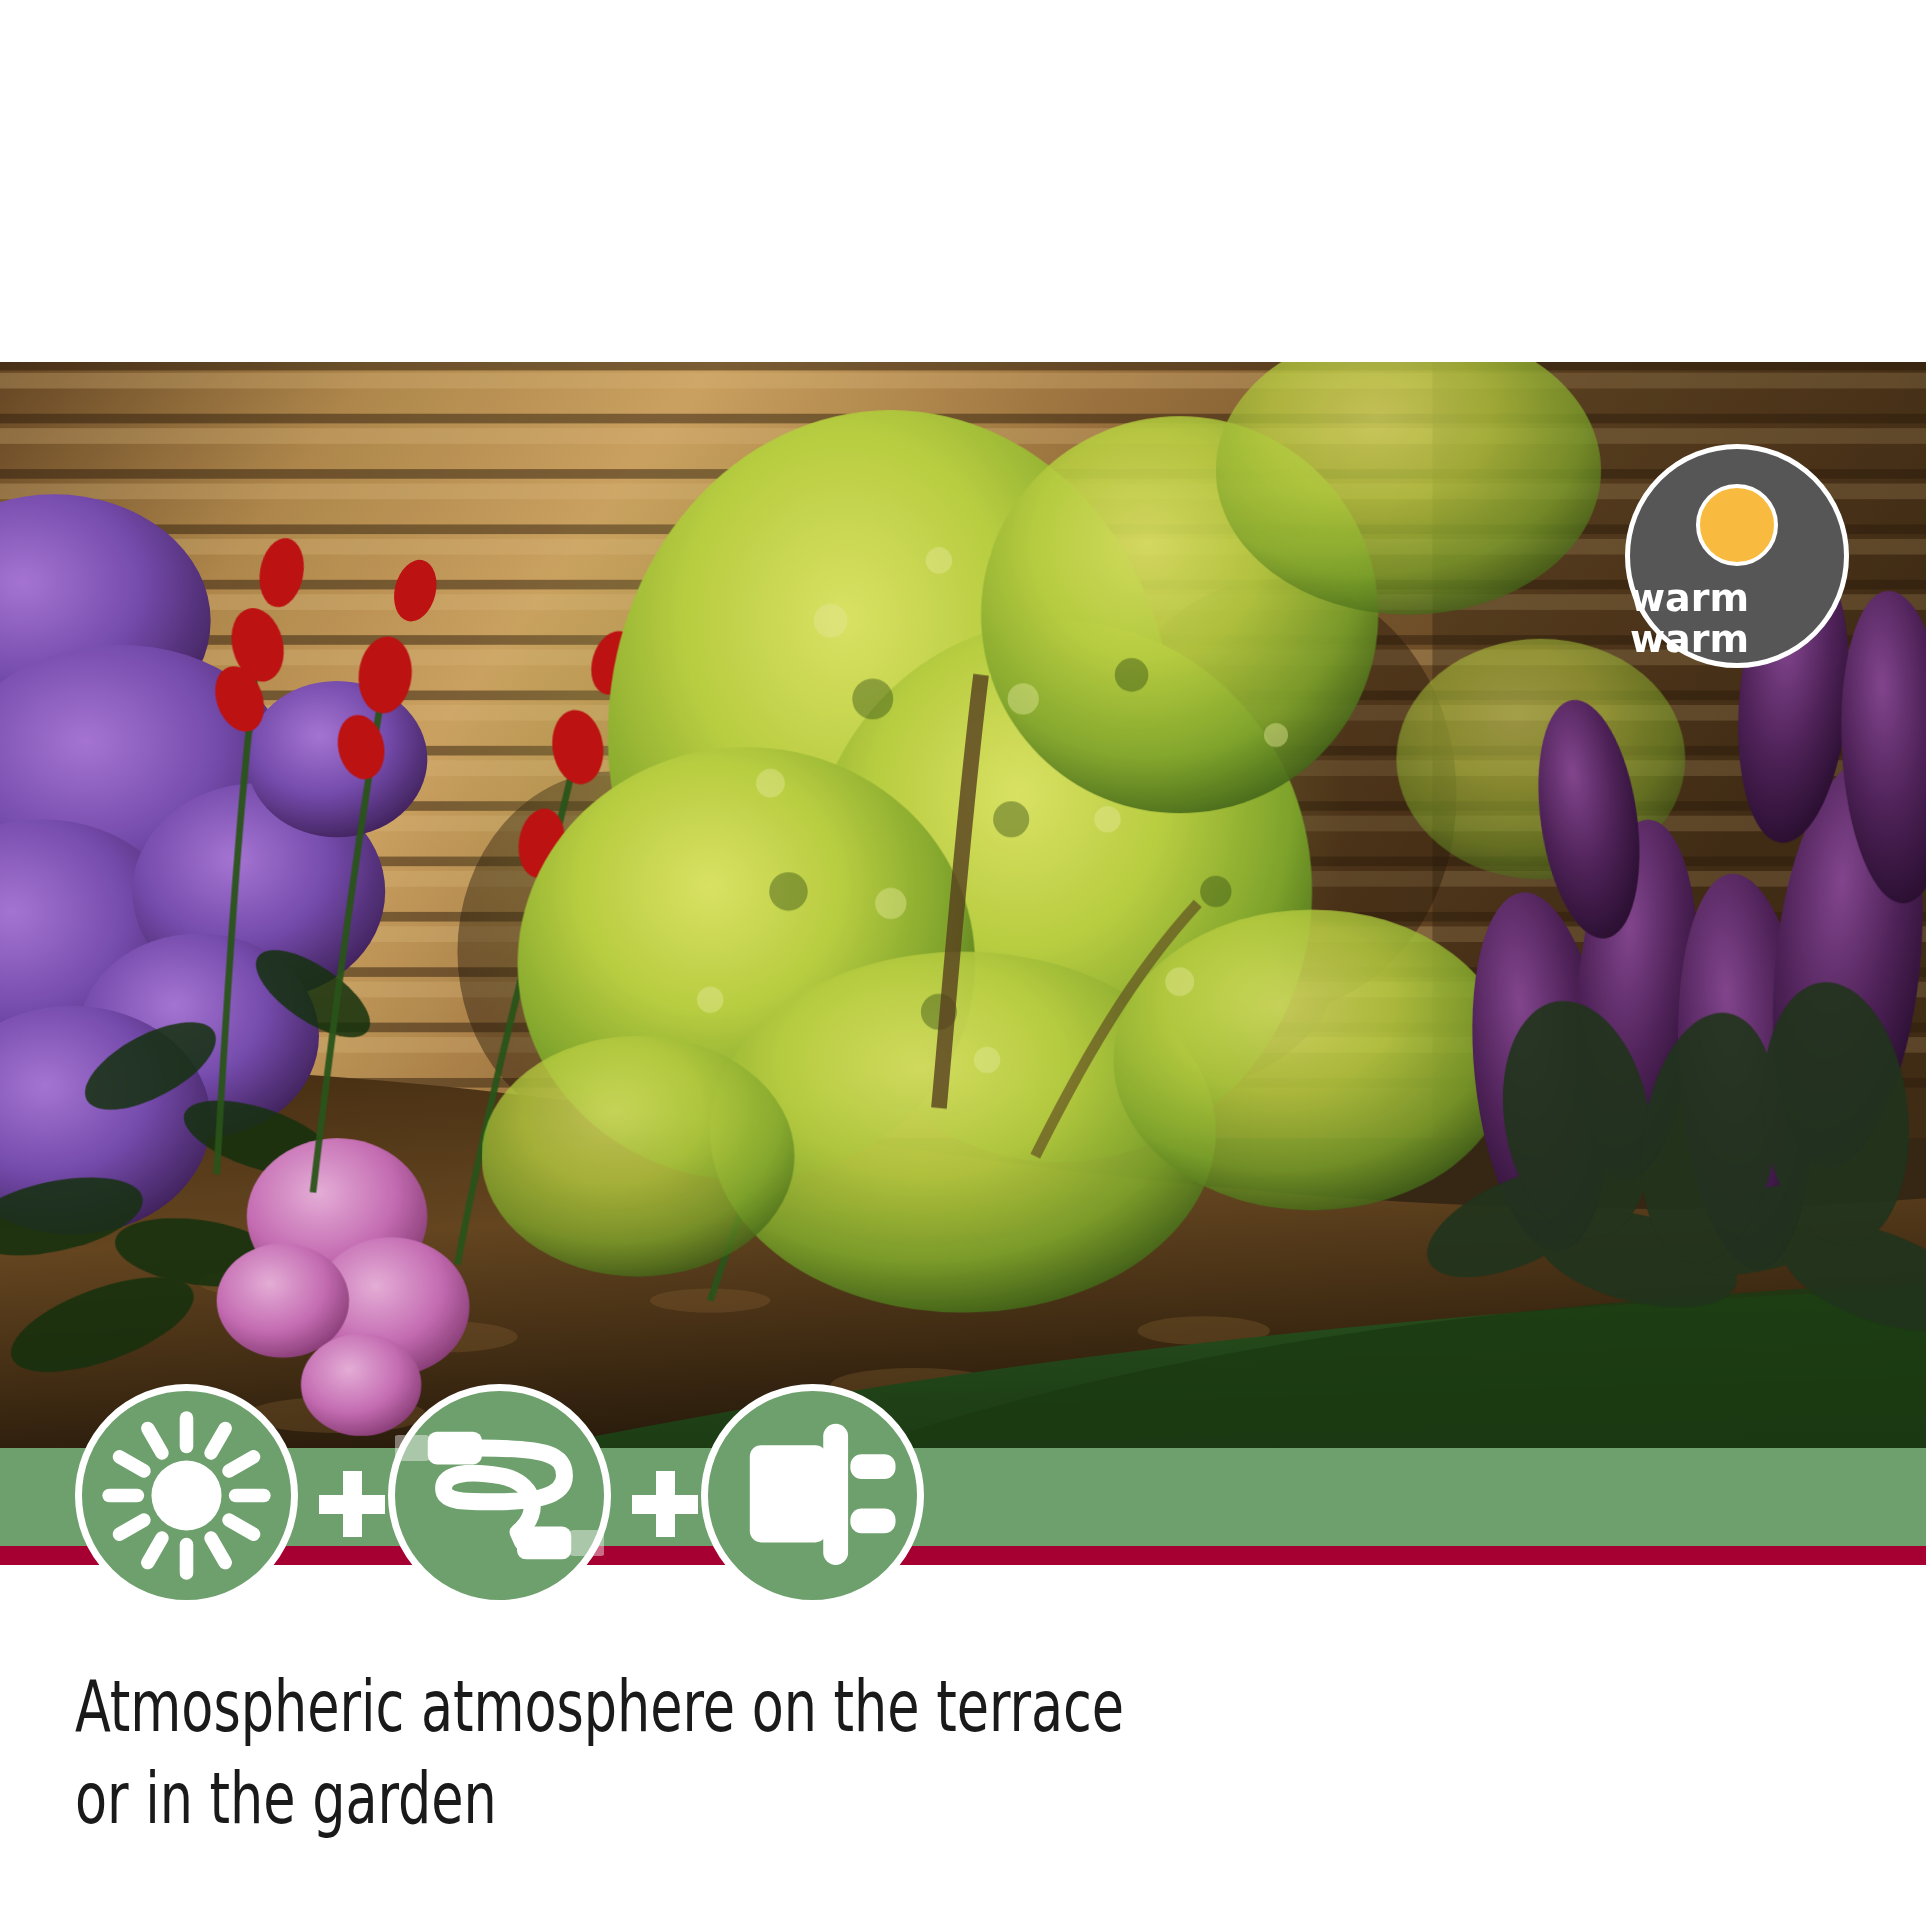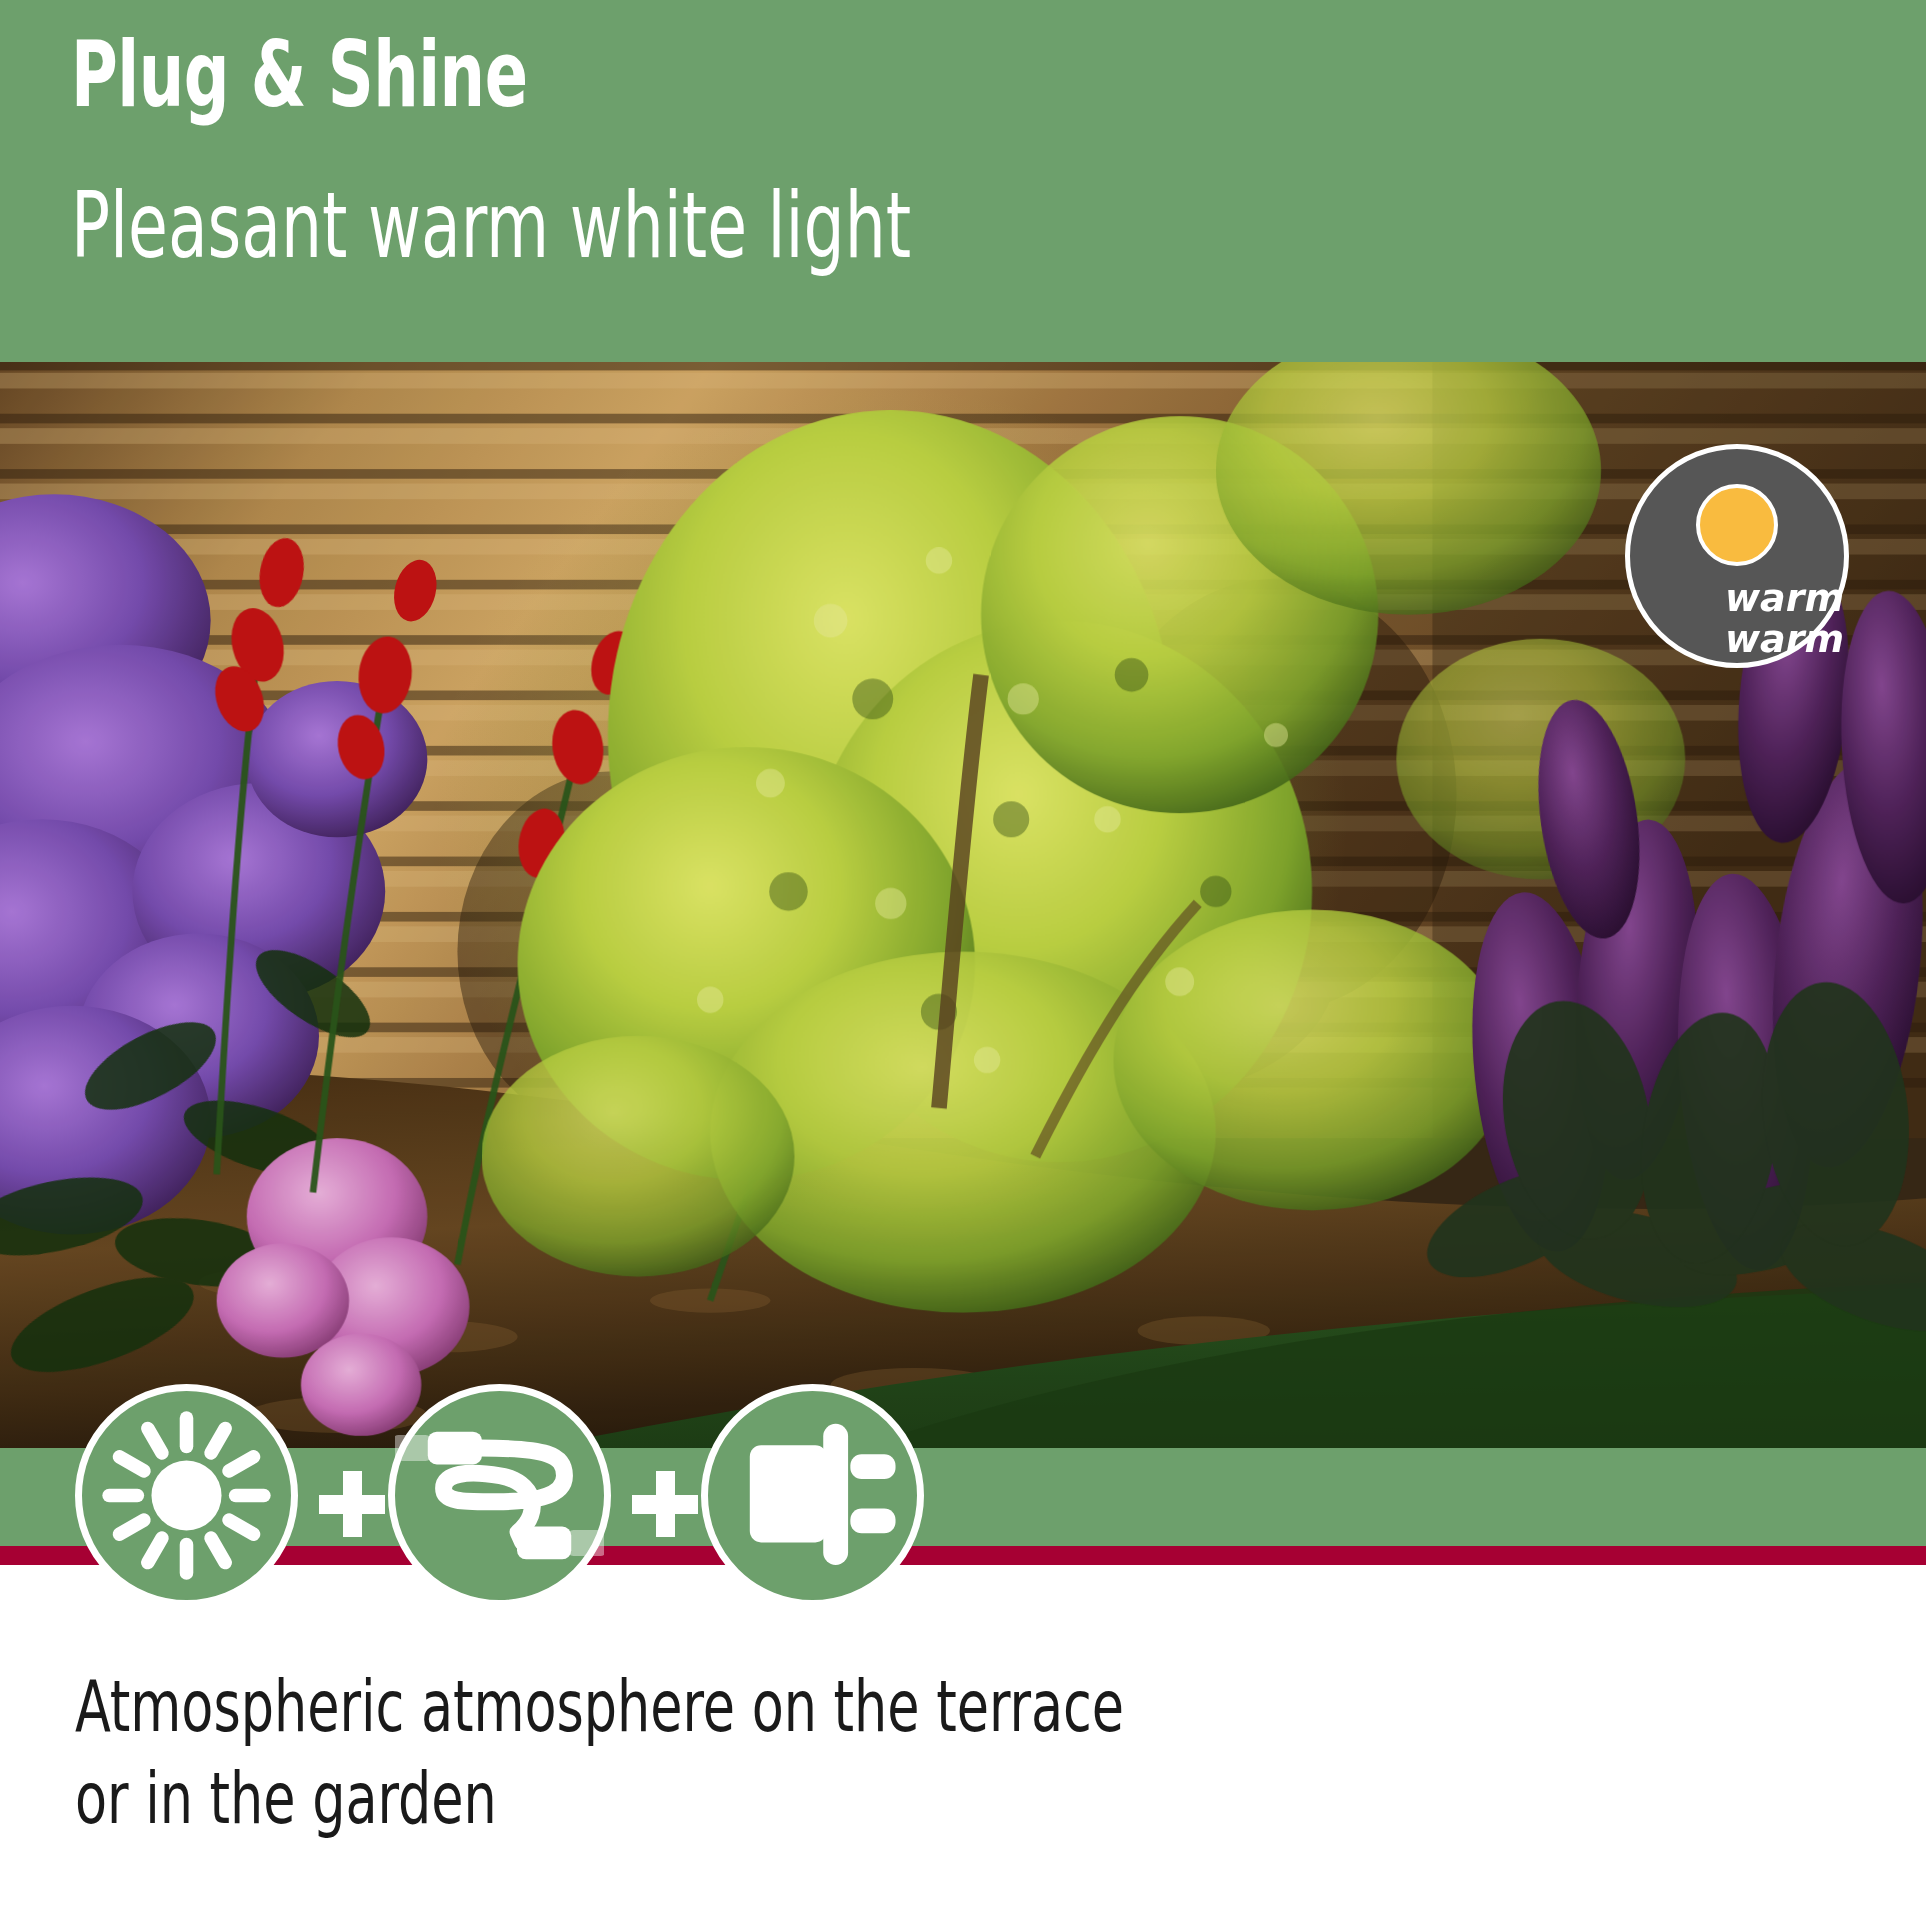--- a/index.html
+++ b/index.html
@@ -125,22 +125,21 @@
   .badge {
     position: absolute;
     left: 1625px;
     top: 444px;
     width: 224px;
     height: 224px;
     border-radius: 50%;
     background: #565656;
     border: 5.4px solid #ffffff;
     box-sizing: border-box;
-    text-align: right;
-    font-style: italic;
+    text-align: left;
   }
   .badge-dot {
     position: absolute;
     left: 50%;
     top: 35px;
     margin-left: -41px;
     width: 82px;
     height: 82px;
     border-radius: 50%;
     background: #f9bb3f;
@@ -174,24 +173,20 @@
     transform-origin: left top;
     white-space: nowrap;
   }
   .caption div { white-space: nowrap; }
 </style>
 </head>
 <body>
 
 <div id="stage">
 
-  <div class="header">
-    <div class="header-title">Plug &amp; Shine</div>
-    <div class="header-subtitle">Pleasant warm white light</div>
-  </div>
 
   <div class="photo">
     <svg width="1926" height="1086" viewBox="0 0 3200 1805" preserveAspectRatio="none">
       <defs>
         <linearGradient id="fenceGrad" x1="0" y1="0" x2="1" y2="0.3">
           <stop offset="0%" stop-color="#6b4a26"></stop>
           <stop offset="18%" stop-color="#b98f50"></stop>
           <stop offset="34%" stop-color="#d7ab66"></stop>
           <stop offset="52%" stop-color="#a87c44"></stop>
           <stop offset="72%" stop-color="#7e5a2f"></stop>

